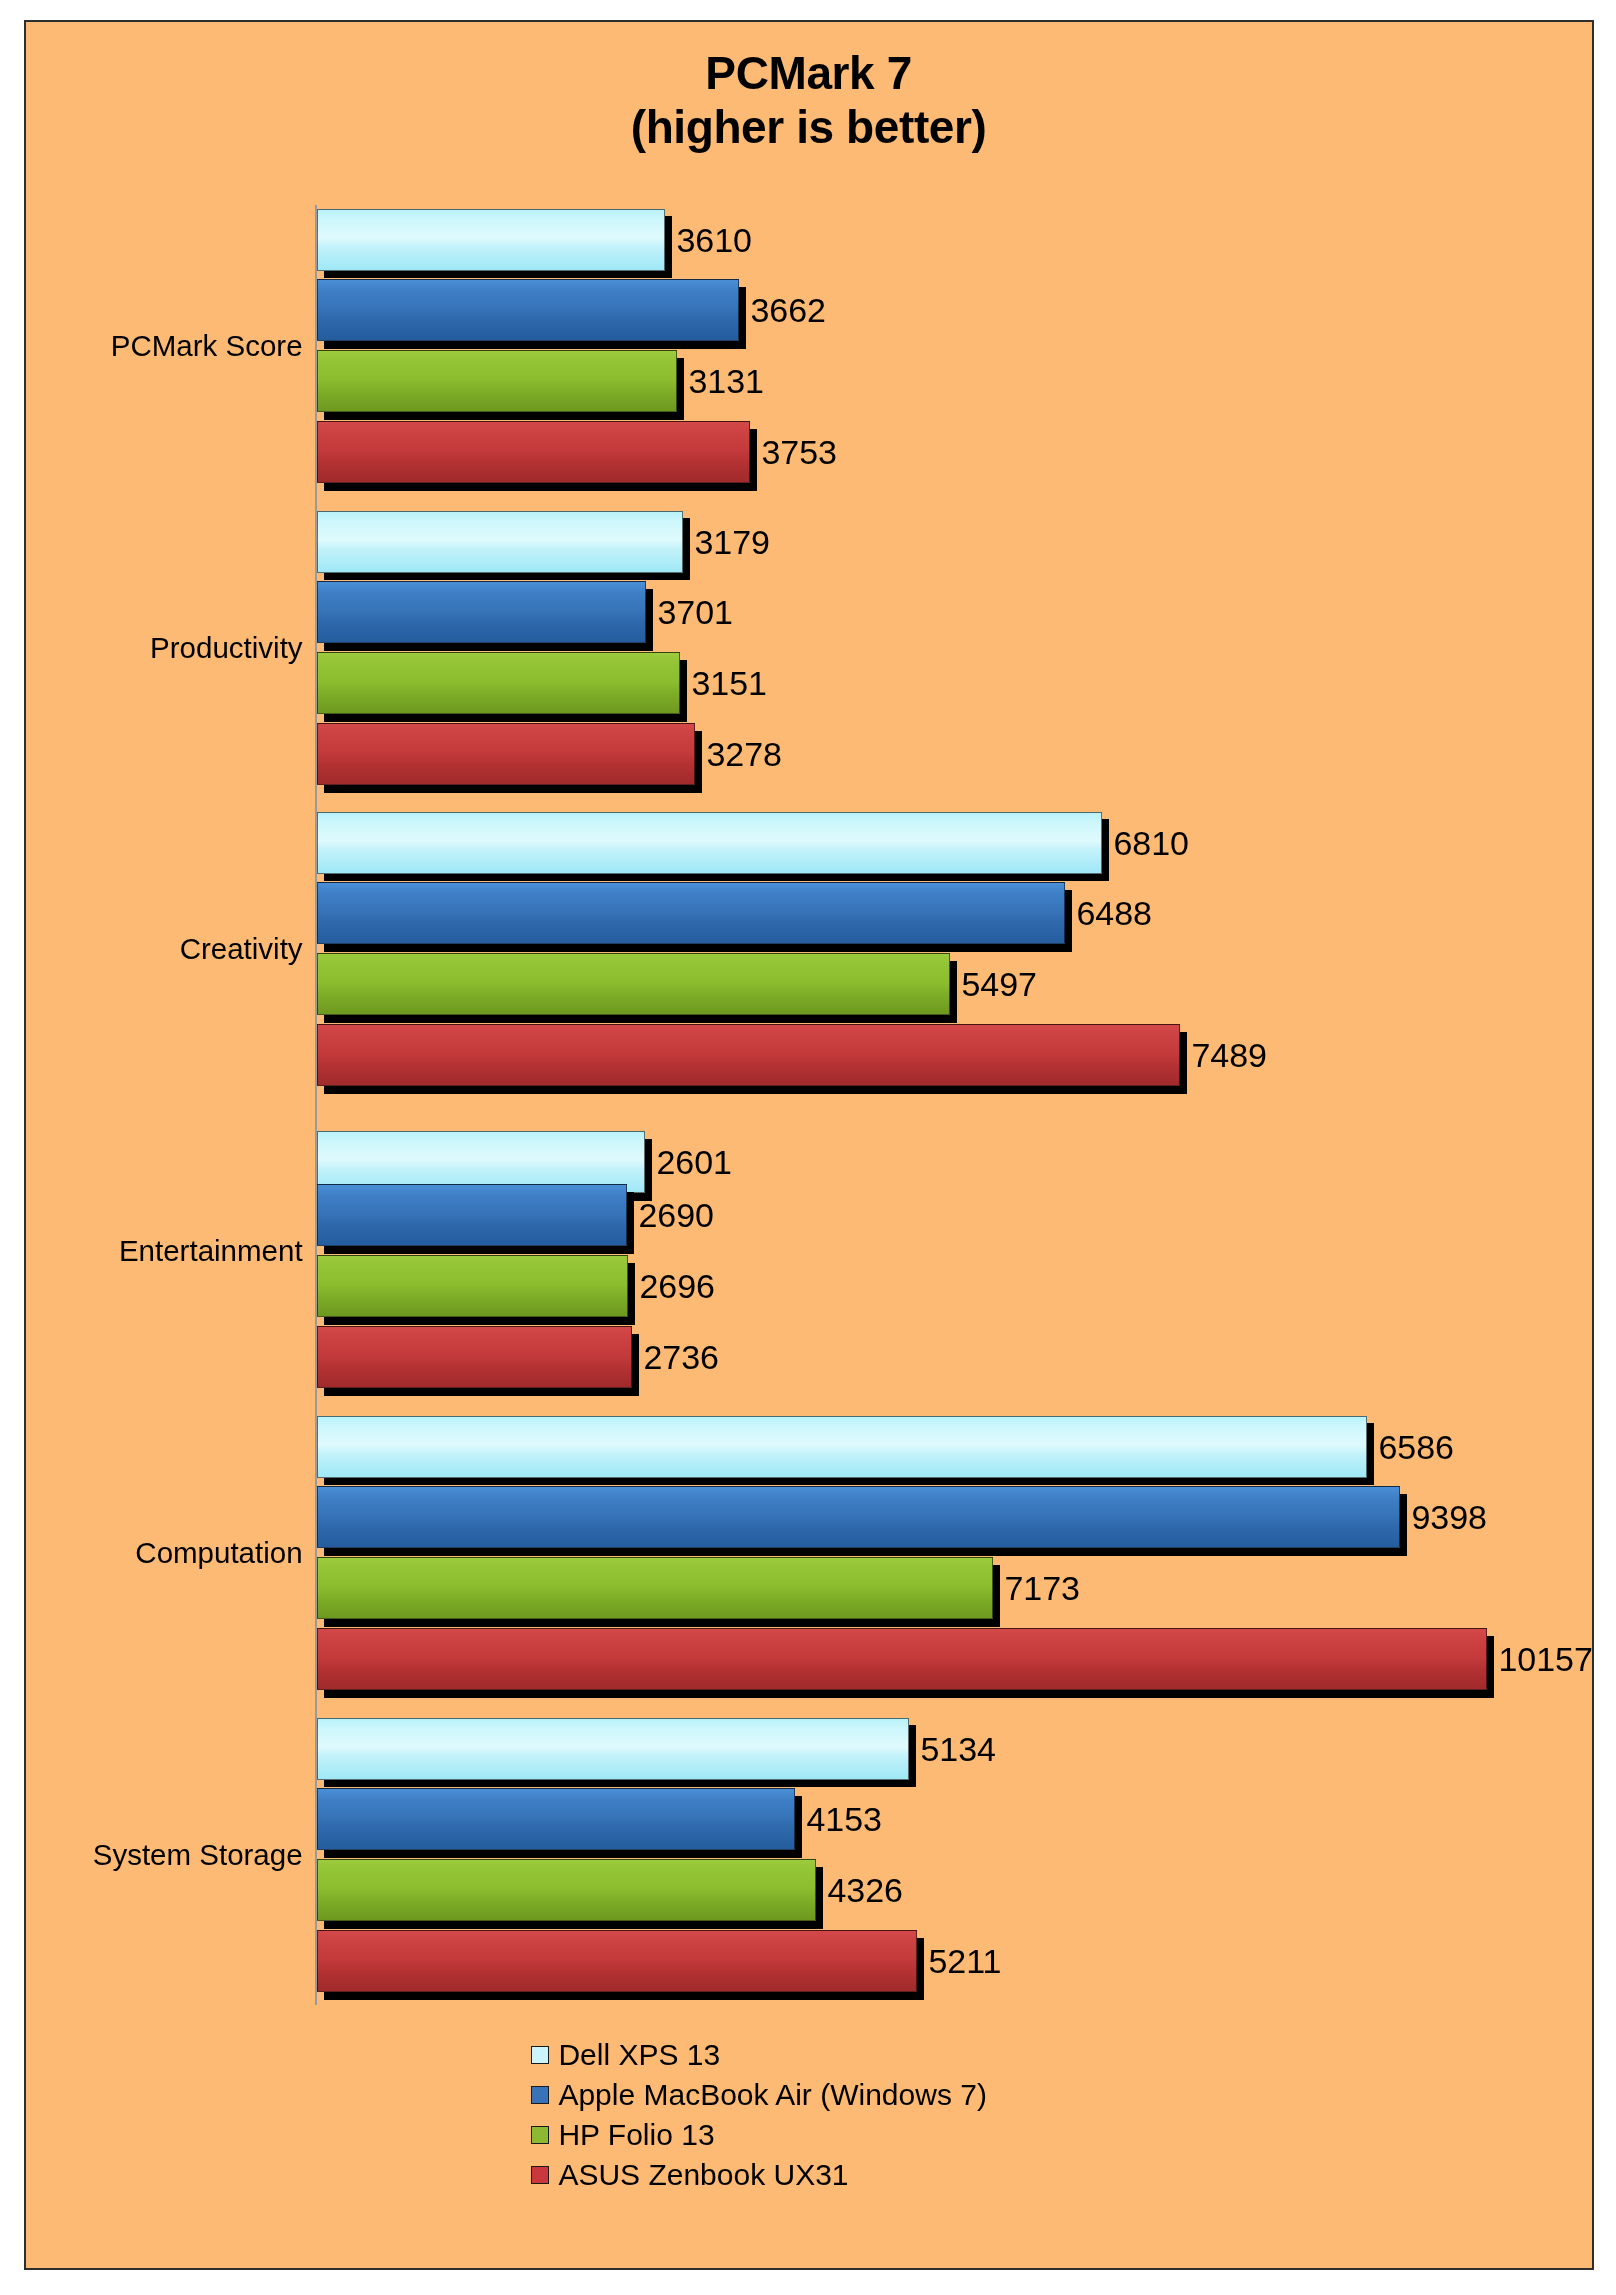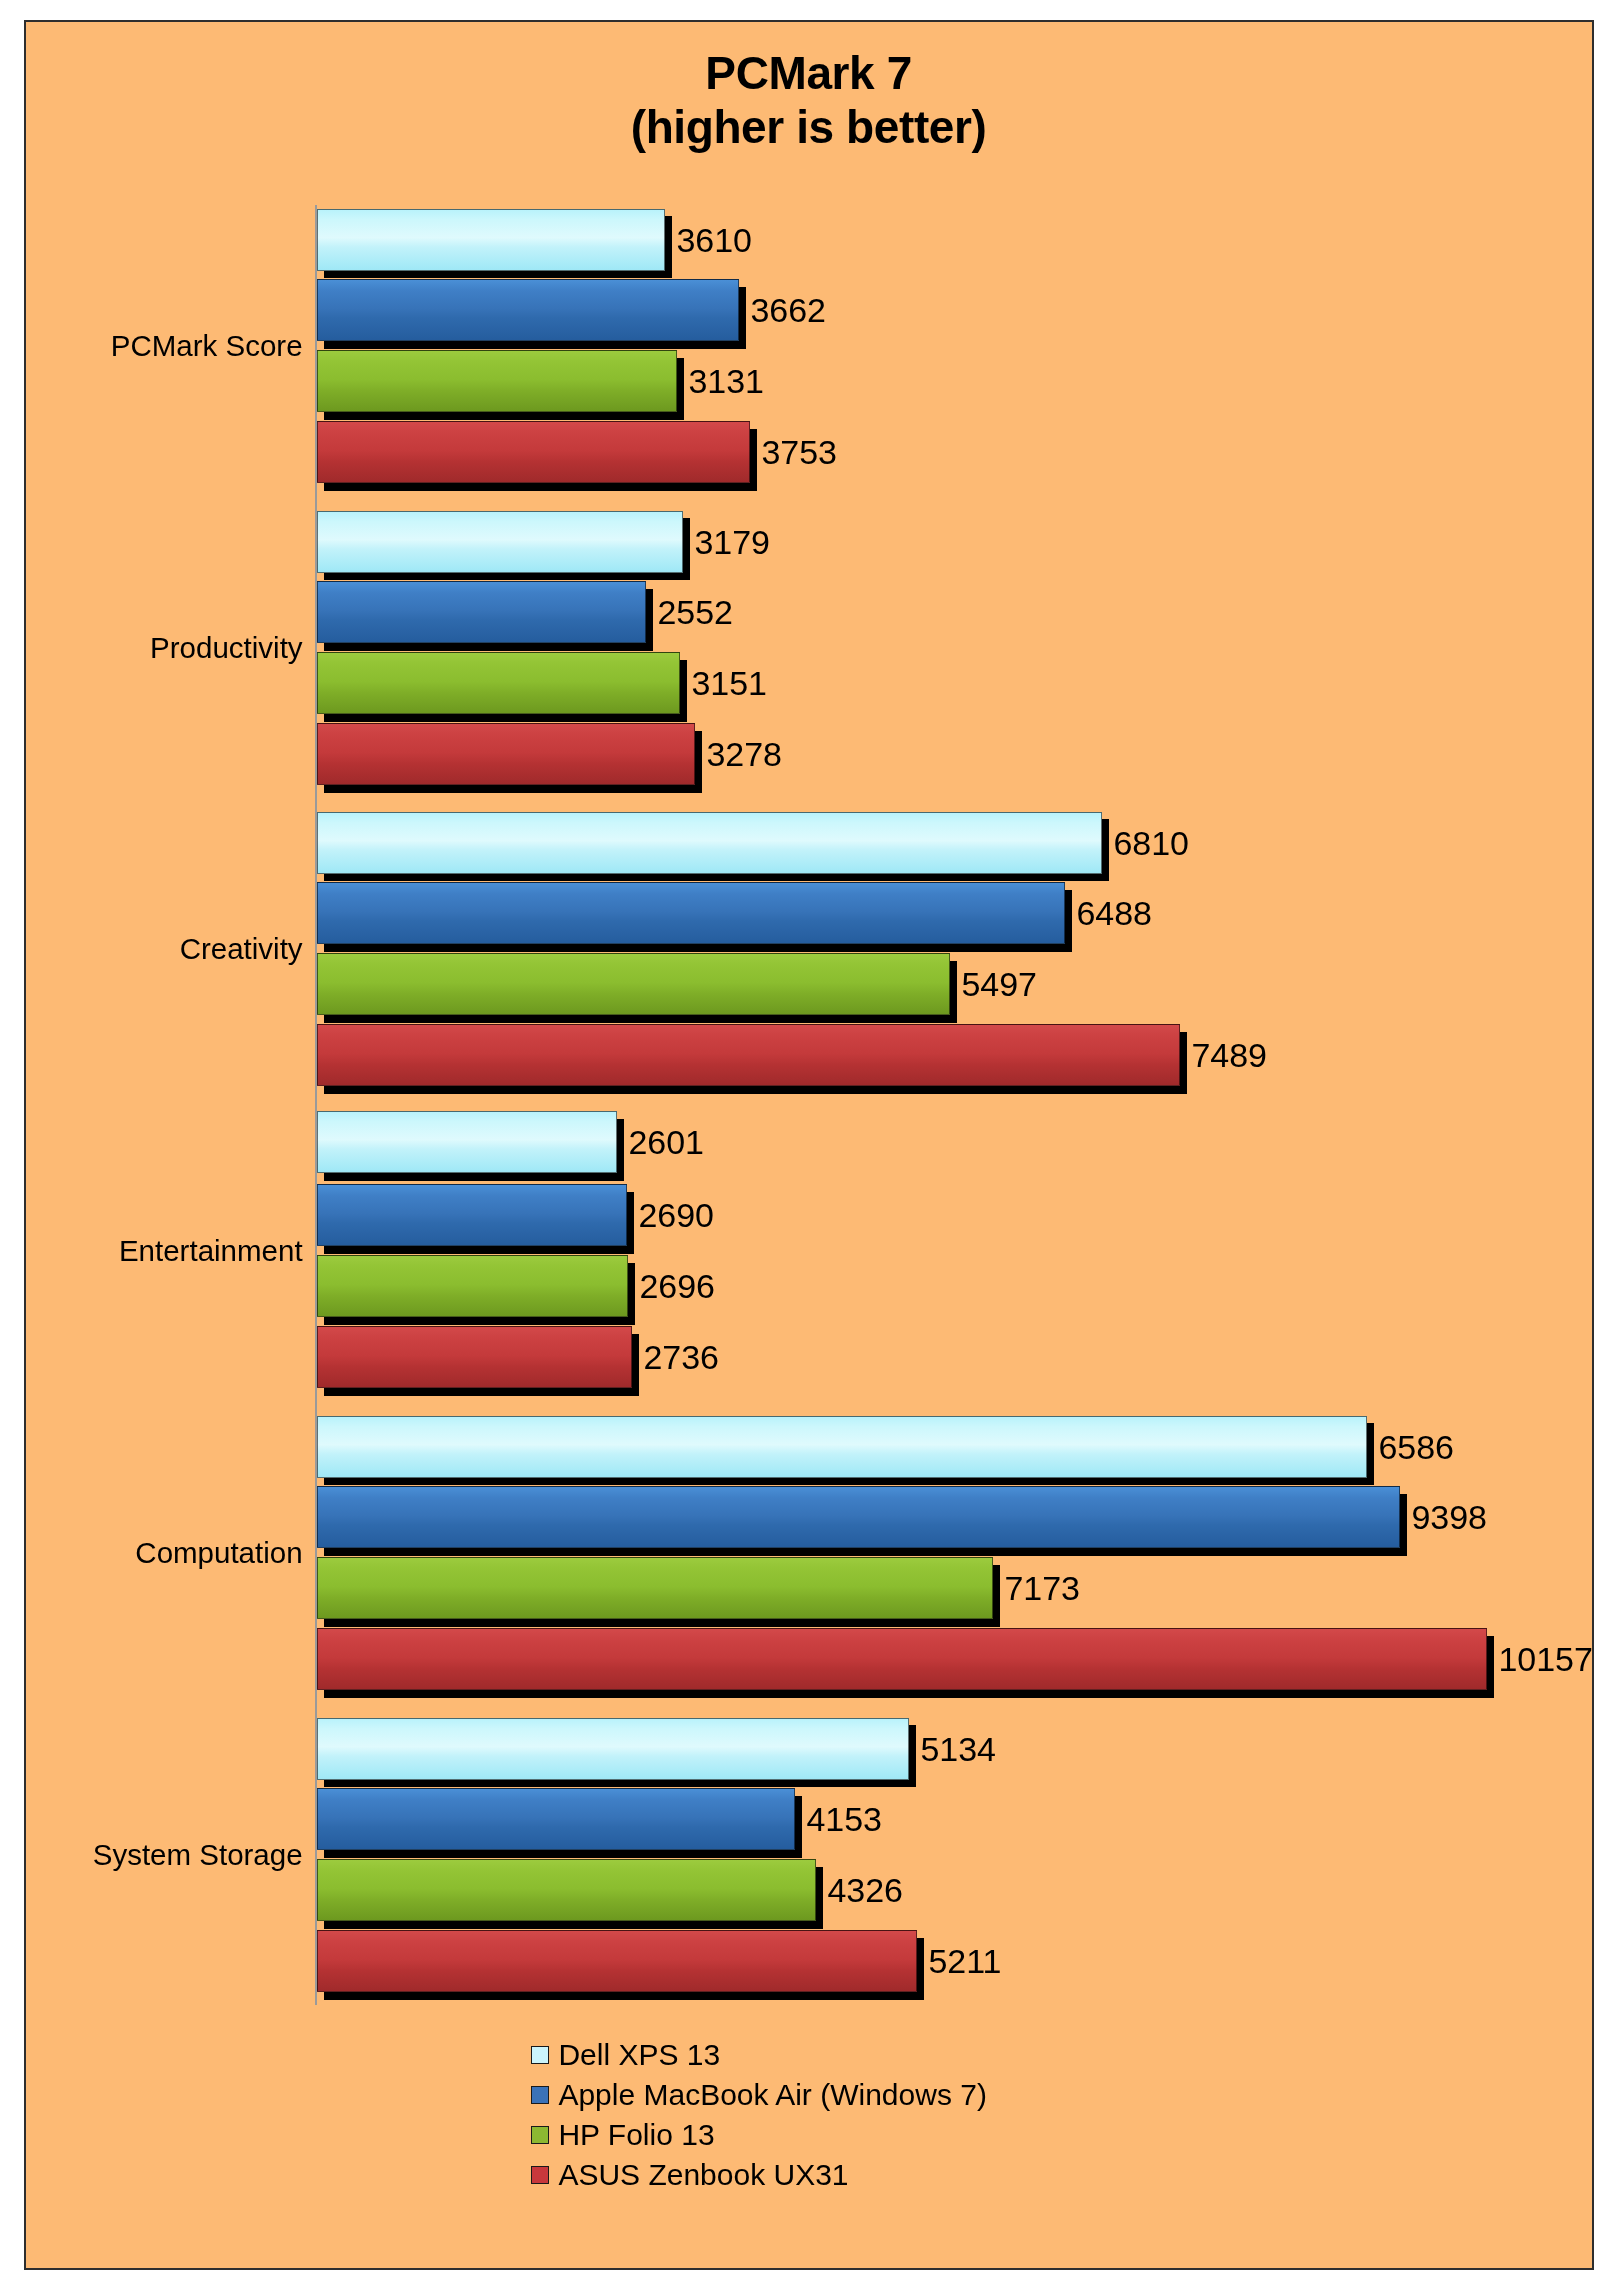--- a/index.html
+++ b/index.html
@@ -206,21 +206,21 @@
         <div class="cat-group" style="top: 302px; height: 302px;">
           <div class="cat-label">Productivity</div>
           <div class="bar-row series-0" style="top: 13.6px; width: 366px;">
             <div class="bar-shadow"></div>
             <div class="bar-body"></div>
             <div class="bar-value">3179</div>
           </div>
           <div class="bar-row series-1" style="top: 84px; width: 329px;">
             <div class="bar-shadow"></div>
             <div class="bar-body"></div>
-            <div class="bar-value">2552</div>
+            <div class="bar-value">3701</div>
           </div>
           <div class="bar-row series-2" style="top: 155px; width: 363px;">
             <div class="bar-shadow"></div>
             <div class="bar-body"></div>
             <div class="bar-value">3151</div>
           </div>
           <div class="bar-row series-3" style="top: 226px; width: 378px;">
             <div class="bar-shadow"></div>
             <div class="bar-body"></div>
             <div class="bar-value">3278</div>
@@ -244,21 +244,21 @@
             <div class="bar-value">5497</div>
           </div>
           <div class="bar-row series-3" style="top: 226px; width: 863px;">
             <div class="bar-shadow"></div>
             <div class="bar-body"></div>
             <div class="bar-value">7489</div>
           </div>
         </div>
         <div class="cat-group" style="top: 905px; height: 302px;">
           <div class="cat-label">Entertainment</div>
-          <div class="bar-row series-0" style="top: 11px; width: 300px;">
+          <div class="bar-row series-0" style="top: 31px; width: 328px;">
             <div class="bar-shadow"></div>
             <div class="bar-body"></div>
             <div class="bar-value">2601</div>
           </div>
           <div class="bar-row series-1" style="top: 84px; width: 310px;">
             <div class="bar-shadow"></div>
             <div class="bar-body"></div>
             <div class="bar-value">2690</div>
           </div>
           <div class="bar-row series-2" style="top: 155px; width: 311px;">

